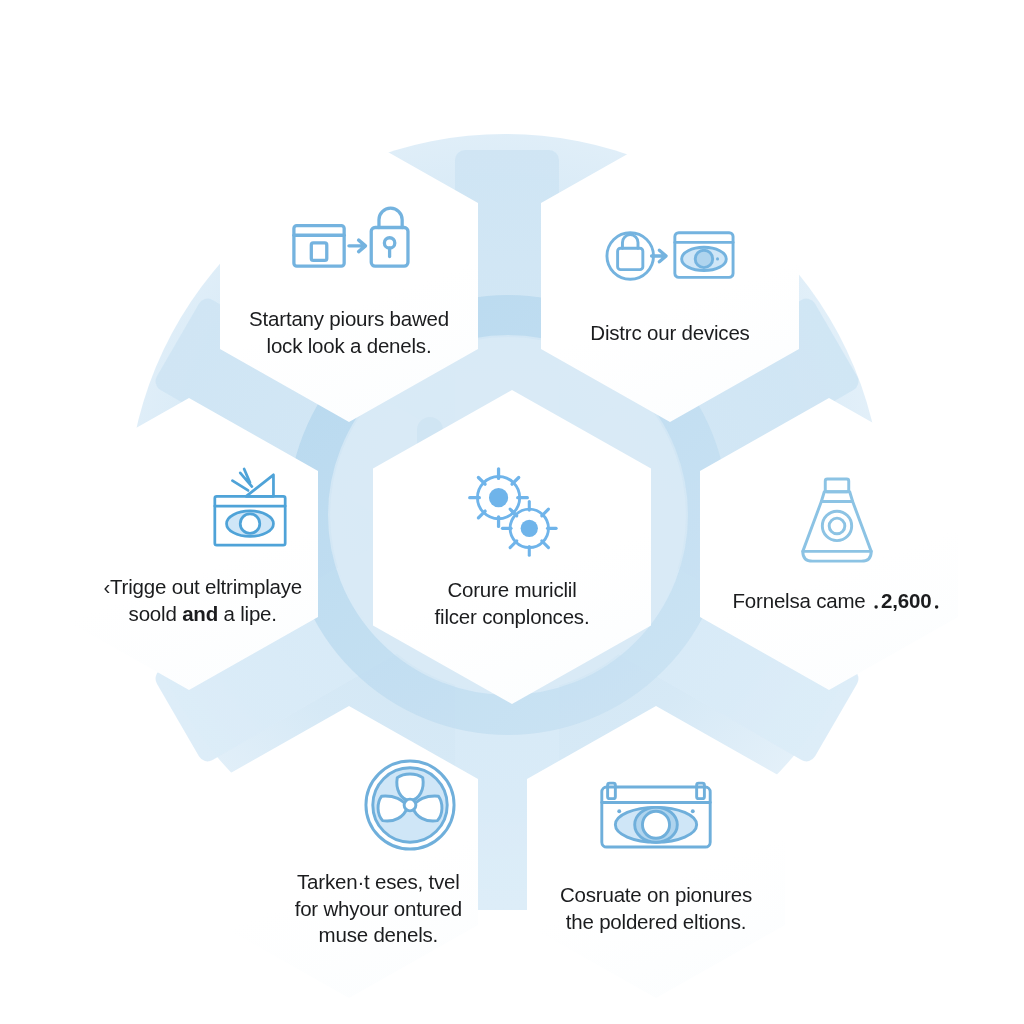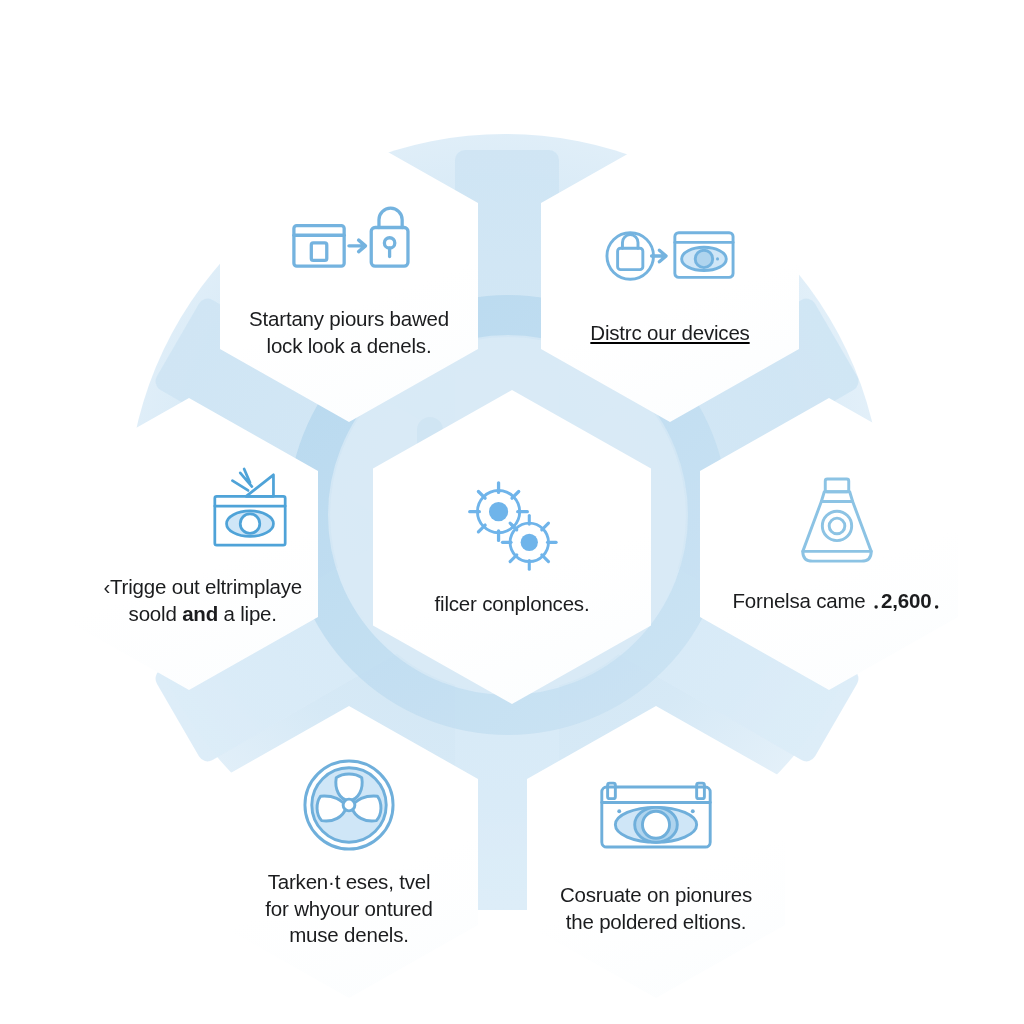--- a/index.html
+++ b/index.html
@@ -69,25 +69,25 @@
     line-height: 1.30;
     letter-spacing: -0.2px;
     max-width: 216px;
     font-weight: 400;
   }
   .center-hex .hex-text { max-width: 228px; }
   .hex-text b { font-weight: 700; }
 
   
   #hex-top-left     { left: 220px; top: 130px;  }
-  #hex-top-right    { left: 541px; top: 130px; text-decoration: underline;  }
+  #hex-top-right    { left: 541px; top: 130px;  }
   #hex-mid-left     { left: 60px;  top: 398px; align-items: flex-end;  }
   #hex-center       { left: 373px; top: 390px;  }
   #hex-mid-right    { left: 700px; top: 398px; padding-left: 32px;  }
-  #hex-bottom-left  { left: 220px; top: 706px;  }
+  #hex-bottom-left  { left: 220px; top: 706px; align-items: flex-end;  }
   #hex-bottom-right { left: 527px; top: 706px;  }
 </style>
 </head>
 <body>
 
 <div id="infographic">
 
   <svg class="bg-layer" viewBox="0 0 1024 1024" xmlns="http://www.w3.org/2000/svg" aria-hidden="true">
     <defs>
       <radialGradient id="softBlue" cx="48%" cy="48%" r="58%">
@@ -203,20 +203,21 @@
             <line x1="89" y1="66" x2="98" y2="66"></line>
             <line x1="50" y1="46" x2="57" y2="53"></line>
             <line x1="83" y1="79" x2="90" y2="86"></line>
             <line x1="90" y1="46" x2="83" y2="53"></line>
             <line x1="57" y1="79" x2="50" y2="86"></line>
           </g>
         </g>
       </svg>
     </div>
     <div class="hex-text">
+      <div>Corure muriclil</div>
       <div>filcer conplonces.</div>
     </div>
   </div>
 
   <div class="hex" id="hex-mid-right">
     <div class="hex-icon">
       <svg viewBox="0 0 90 100" width="88" height="98" fill="none" stroke="#8CC3E4" stroke-width="3" stroke-linecap="round" stroke-linejoin="round">
         <rect x="33" y="4" width="24" height="13" rx="2"></rect>
         <path d="M32 17 h26 l3 10 h-32 z"></path>
         <path d="M29 27 L10 78 h70 L61 27 Z"></path>

